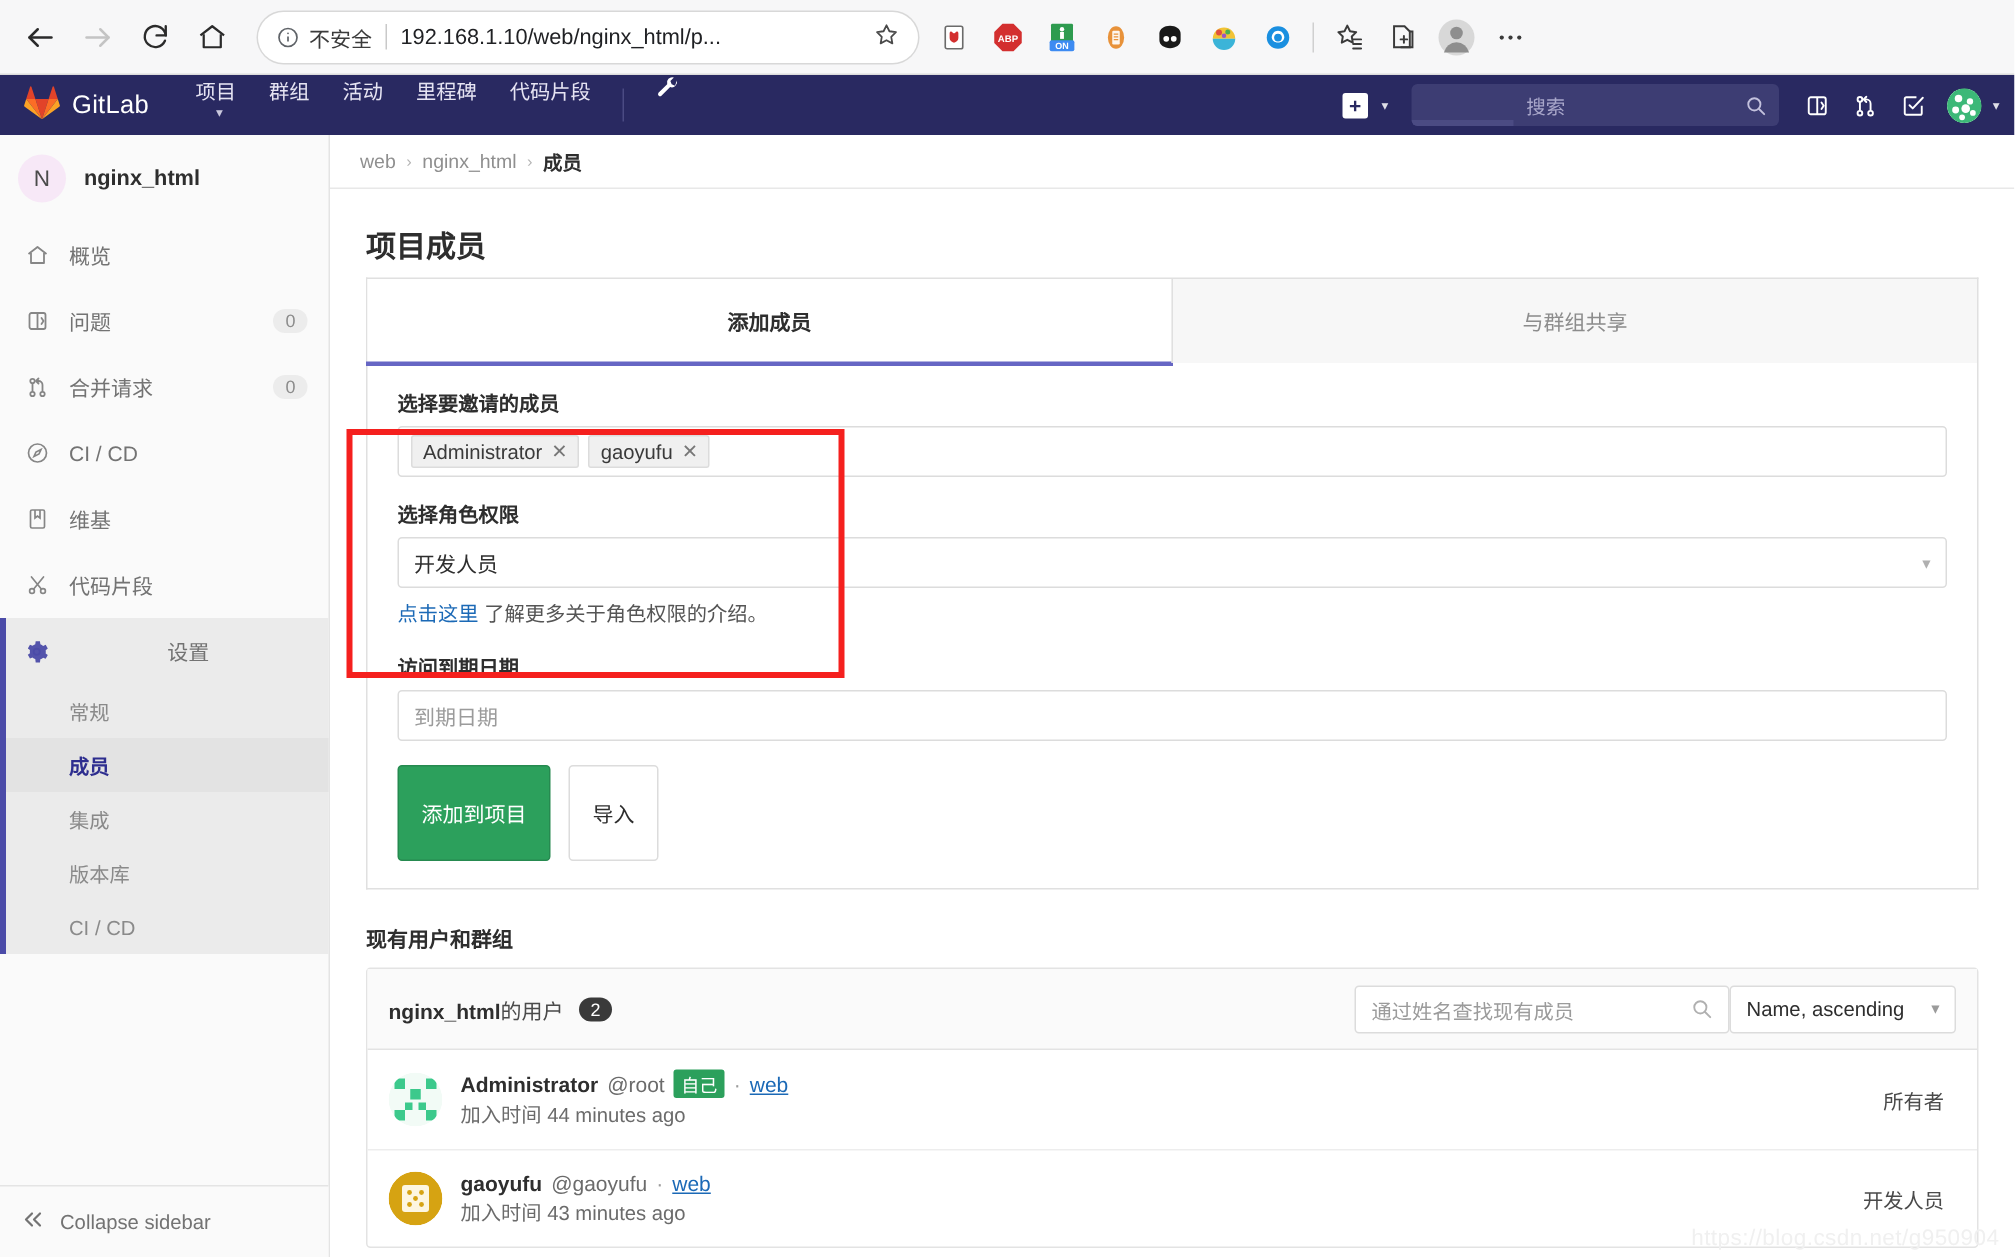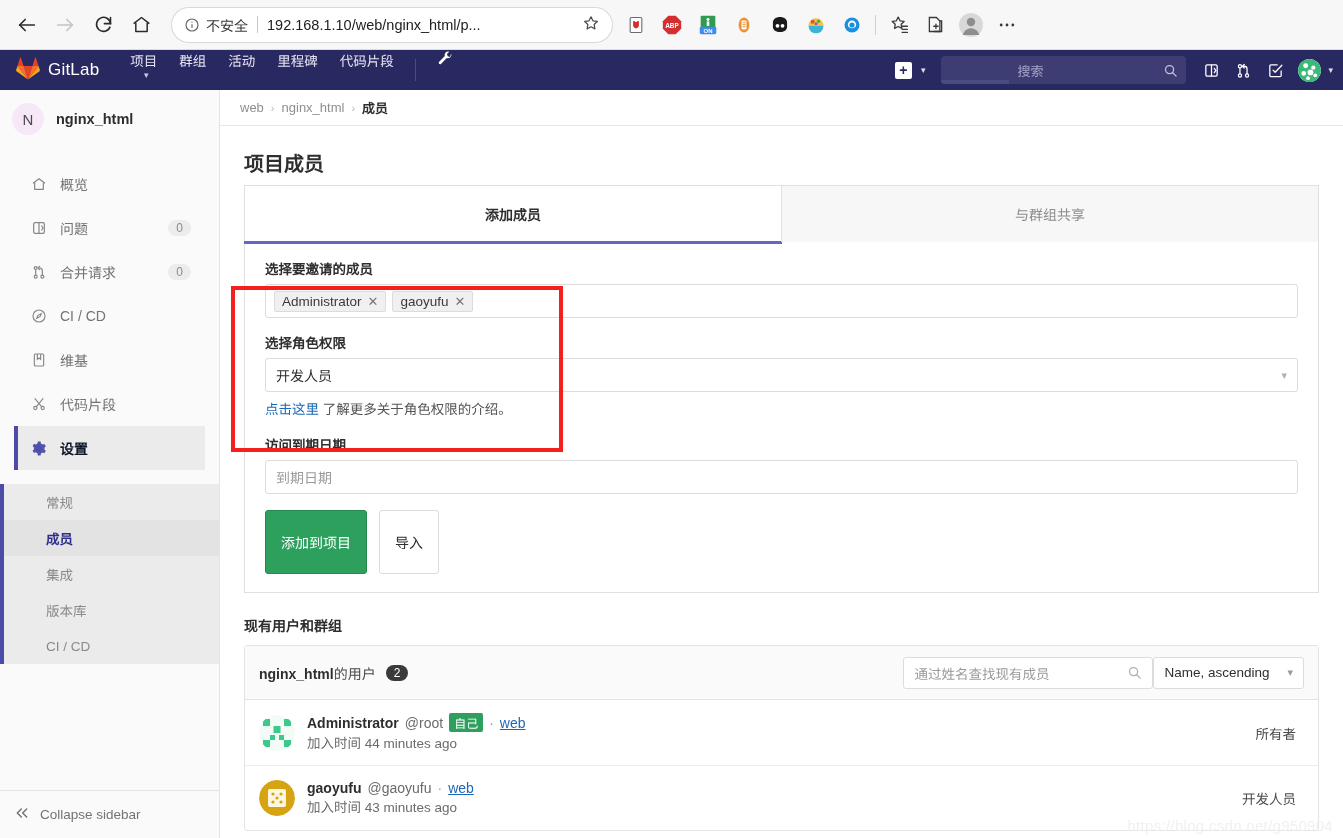--- a/index.html
+++ b/index.html
@@ -111,36 +111,36 @@
     display: flex; align-items: center; gap: 12px;
     padding: 13px 14px 13px 12px;
   }
   .proj-avatar {
     width: 32px; height: 32px; border-radius: 50%;
     background: #f7e8f7; color: #4b4b4b;
     display: flex; align-items: center; justify-content: center;
     font-size: 15px; flex: none;
   }
   .proj-name { font-size: 14.5px; font-weight: bold; color: #2e2e2e; }
-  .side-list { list-style: none; margin: 14px; padding: 0; }
+  .side-list { list-style: none; margin: 0; padding: 0; }
   .side-item {
     display: flex; align-items: center;
     height: 44px; padding: 0 14px 0 16px;
     color: #737373; font-size: 14px; gap: 13px;
     position: relative;
   }
   .side-item .s-ic { width: 17px; display: flex; align-items: center; justify-content: center; flex: none; color: #868686; }
   .side-item .s-label { flex: 1; white-space: nowrap; }
   .side-badge {
     background: #ececec; color: #8c8c8c;
     border-radius: 10px; font-size: 12px;
     padding: 1px 8px; min-width: 22px; text-align: center;
   }
   .side-item.active {
-    background: #ebebeb; color: #0f172a; font-weight: bold;
+    background: #ebebeb; color: #737373; font-weight: normal; text-align: center;
   }
   .side-item.active .s-ic { color: #4b4ba8; }
   .side-item.active::before {
     content: ""; position: absolute; left: 0; top: 0; bottom: 0;
     width: 4px; background: #4b4ba8;
   }
   .sub-list { list-style: none; margin: 0; padding: 0; background: #ebebeb; }
   .sub-list::before {
     content: ""; position: absolute; left: 0;
     width: 4px; background: #4b4ba8;

